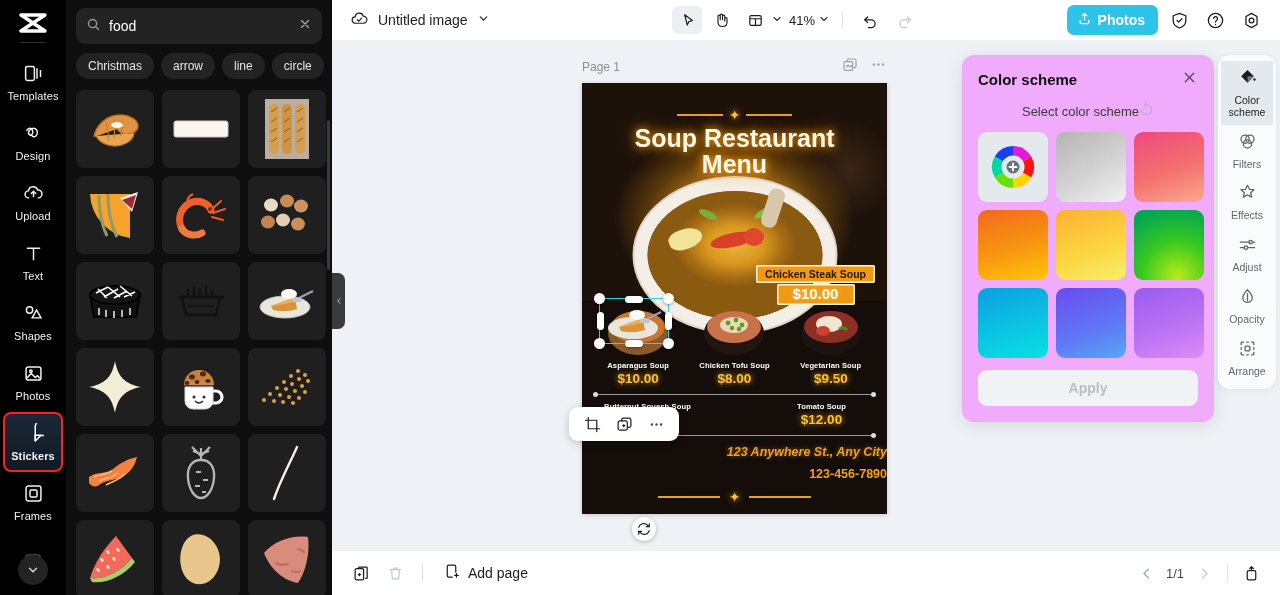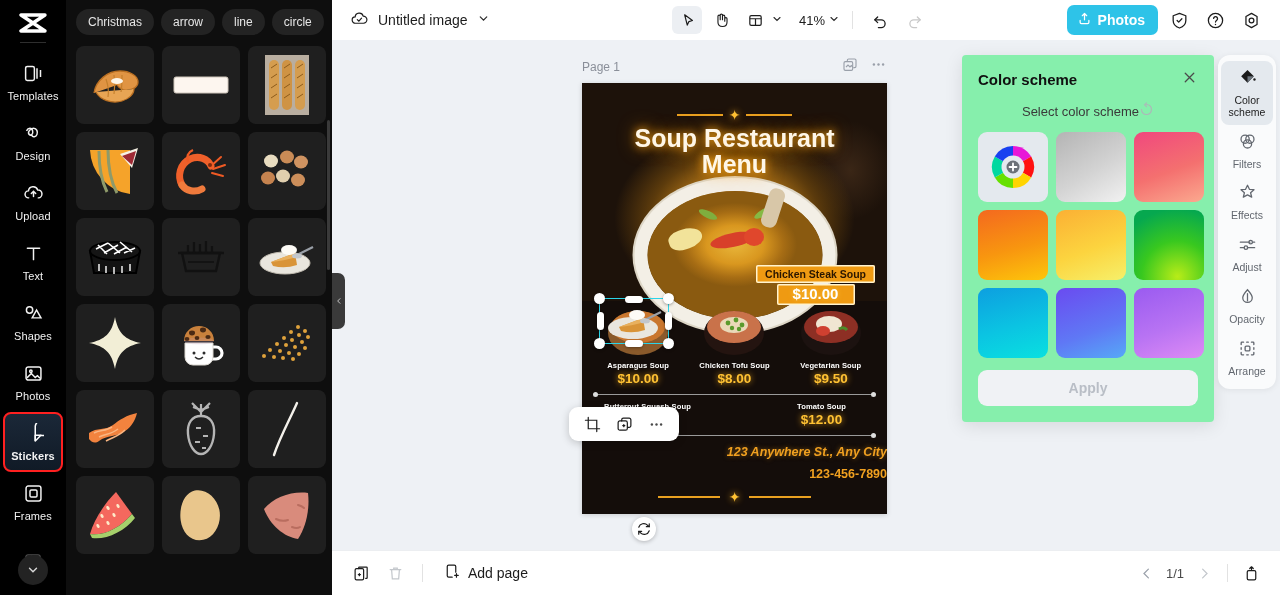--- a/index.html
+++ b/index.html
@@ -234,21 +234,21 @@
     display: flex; align-items: center; gap: 6px; padding: 0 10px; z-index: 11;
   }
   .ftb-btn {
     width: 26px; height: 26px; display: flex; align-items: center; justify-content: center;
     border-radius: 5px; cursor: pointer;
   }
 
   
   .cs-panel {
     position: absolute; right: 66px; top: 55px; width: 252px;
-    background: #86efac; border-radius: 4px; padding: 14px 16px 16px;
+    background: #f0abfc; border-radius: 12px; padding: 14px 16px 16px;
     box-shadow: 0 4px 18px rgba(0,0,0,.10); z-index: 16;
   }
   .cs-head { display: flex; align-items: center; justify-content: space-between; }
   .cs-title { font-size: 15px; font-weight: 700; color: #101010; }
   .cs-sub-row { display: flex; align-items: center; justify-content: center; margin-top: 12px; }
   .cs-sub { font-size: 13px; color: #3a3a3a; }
   .cs-grid { display: grid; grid-template-columns: repeat(3, 70px); gap: 8px; margin-top: 11px; }
   .sw { width: 70px; height: 70px; border-radius: 9px; cursor: pointer; }
   .sw.picker {
     background: #e4e9ee; display: flex; align-items: center; justify-content: center;
@@ -259,21 +259,21 @@
     cursor: pointer; font-family: "Liberation Sans", sans-serif;
   }
 
   
   .tool-rail {
     position: absolute; right: 4px; top: 55px; width: 58px;
     background: #fafbfc; border-radius: 12px; padding: 6px 0;
     box-shadow: 0 1px 6px rgba(0,0,0,.07); z-index: 17;
   }
   .tool-item {
-    width: 52px; margin: 0 auto; padding: 7px 0 6px; border-radius: 8px;
+    width: 52px; margin: 0 auto; padding: 7px 0 6px; border-radius: 0;
     display: flex; flex-direction: column; align-items: center; gap: 4px;
     cursor: pointer; color: #62676f;
   }
   .tool-item.active { background: #e4e9ee; color: #1b1b1b; }
   .tool-item .tl { font-size: 10.5px; line-height: 1.12; text-align: center; }
 
   
   .bottombar {
     position: absolute; left: 332px; bottom: 0; width: 948px; height: 45px;
     background: #fff; display: flex; align-items: center; z-index: 15;
@@ -393,20 +393,36 @@
     </div>
 
     <div class="rail-more">
       <svg width="14" height="14" viewBox="0 0 24 24" fill="none" stroke="#d8d8d8" stroke-width="2.4" stroke-linecap="round">
           <path d="M6 9l6 6 6-6"></path>
         </svg>
     </div>
   </div>
 
   <div class="panel">
+    <div class="search-wrap">
+      <div class="search-box">
+        <span>
+          <svg width="15" height="15" viewBox="0 0 24 24" fill="none" stroke="#9b9b9b" stroke-width="2.1" stroke-linecap="round">
+              <circle cx="10.5" cy="10.5" r="6.5"></circle>
+              <path d="M15.5 15.5L20 20"></path>
+            </svg>
+        </span>
+        <input class="search-input" value="food" placeholder="Search stickers" style="">
+        <span>
+          <svg width="14" height="14" viewBox="0 0 24 24" fill="none" stroke="#b0b0b0" stroke-width="1.9" stroke-linecap="round">
+              <path d="M6 6l12 12M18 6L6 18"></path>
+            </svg>
+        </span>
+      </div>
+    </div>
 
     <div class="chip-row">
       <div class="chip">Christmas</div>
       <div class="chip">arrow</div>
       <div class="chip">line</div>
       <div class="chip">circle</div>
     </div>
 
     <div class="grid">
 
@@ -661,21 +677,21 @@
               <rect x="4" y="5" width="16" height="14" rx="2"></rect>
               <path d="M4 9.5h16M12 9.5V19"></path>
             </svg>
         </div>
         <span>
           <svg width="12" height="12" viewBox="0 0 24 24" fill="none" stroke="#2b2b2b" stroke-width="2.2" stroke-linecap="round">
               <path d="M6 9l6 6 6-6"></path>
             </svg>
         </span>
       </div>
-      <div class="tb-group" style="margin-left:10px">
+      <div class="tb-group" style="">
         <span class="zoom-val">41%</span>
         <span>
           <svg width="12" height="12" viewBox="0 0 24 24" fill="none" stroke="#2b2b2b" stroke-width="2.2" stroke-linecap="round">
               <path d="M6 9l6 6 6-6"></path>
             </svg>
         </span>
       </div>
       <div class="vdiv"></div>
       <div class="tb-btn">
         <svg width="17" height="17" viewBox="0 0 24 24" fill="none" stroke="#1c1c1c" stroke-width="1.8" stroke-linecap="round" stroke-linejoin="round">

